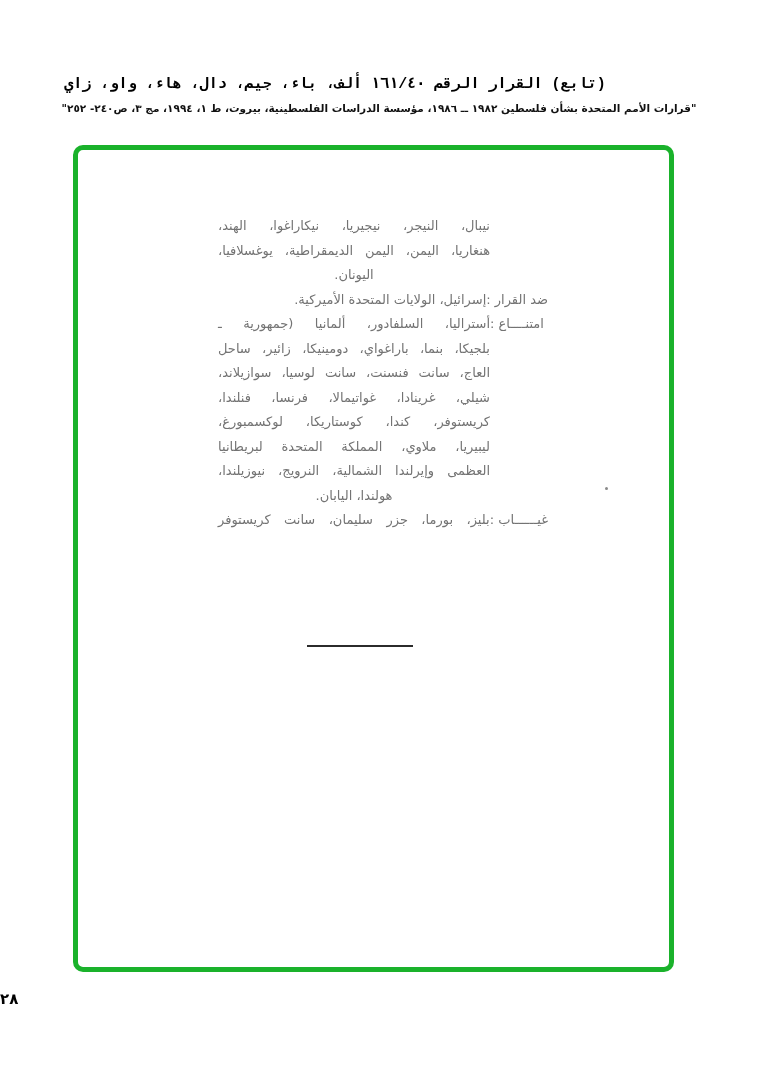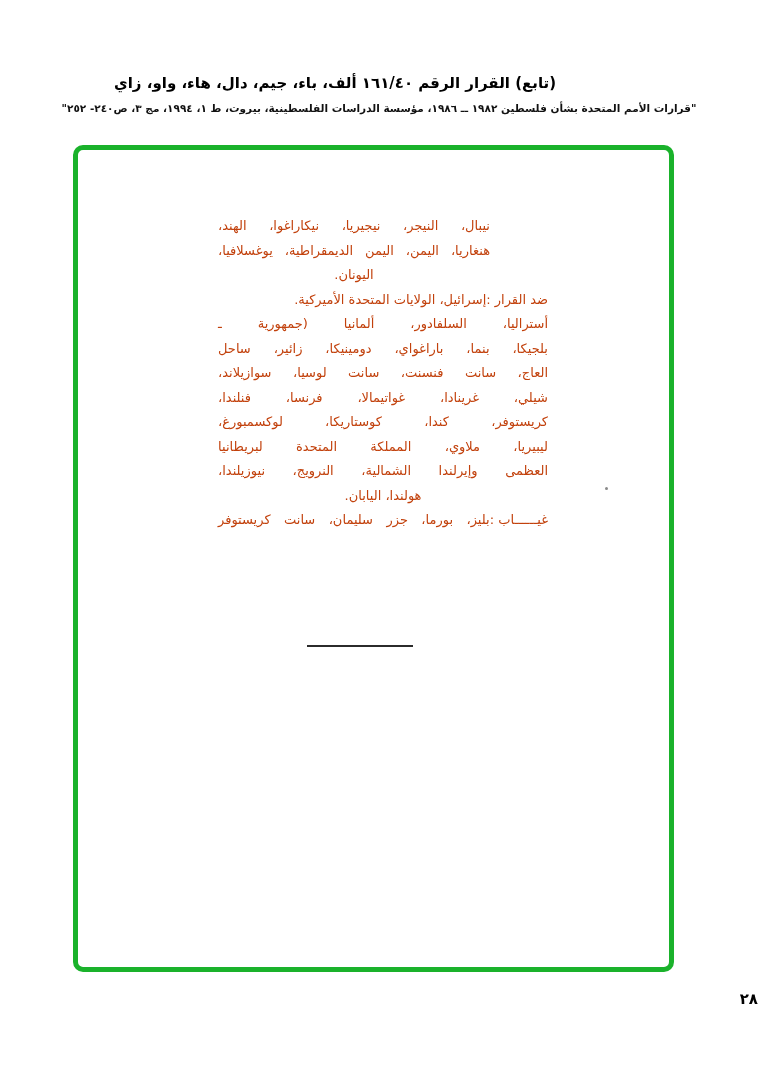--- a/index.html
+++ b/index.html
@@ -2,33 +2,33 @@
 <html lang="ar"><head>
 <meta charset="utf-8">
 <style>
   html,body{margin:0;padding:0;}
   body{
     width:758px;height:1078px;position:relative;background:#ffffff;
     font-family:"DejaVu Sans",sans-serif;color:#1d1d1d;overflow:hidden;
   }
   .hdr-title{
     position:absolute;top:74px;left:0;width:670px;text-align:center;
-    direction:rtl;font-size:15px;font-weight:bold;color:#000;
+    direction:rtl;font-size:15px;font-weight:bold;color:#000;font-family:Liberation Mono, monospace;
   }
   .hdr-citation{
     position:absolute;top:102px;left:0;width:758px;text-align:center;
     direction:rtl;font-size:10.5px;font-weight:bold;color:#111;
   }
   .green-box{
     position:absolute;left:73px;top:145px;width:591px;height:817px;
     border:5px solid #1ab22b;border-radius:10px;background:#fff;
   }
   .entries{
     position:absolute;top:214px;right:210px;width:330px;direction:rtl;
-    font-size:13px;line-height:24.5px;color:#c2410c;
+    font-size:13px;line-height:24.5px;color:#737373;
   }
   .entry{display:flex;flex-direction:row;}
   .label-col{
     flex:0 0 58px;text-align:left;white-space:nowrap;
   }
   .content-col{flex:1 1 auto;min-width:0;}
   .jline{
     text-align:justify;text-align-last:justify;text-justify:inter-word;
     white-space:nowrap;
   }
@@ -36,21 +36,21 @@
   .jline.single{text-align-last:right;}
   .divider-rule{
     position:absolute;left:307px;top:645px;width:106px;height:2px;
     background:#2b2b2b;
   }
   .ink-speck{
     position:absolute;left:605px;top:487px;width:3px;height:3px;
     border-radius:50%;background:#8a8a8a;
   }
   .page-number{
-    position:absolute;top:990px;left:0;width:758px;text-align:right;
+    position:absolute;top:990px;left:0;width:758px;text-align:left;
     font-size:15px;font-weight:bold;letter-spacing:5px;color:#000;
     direction:rtl;
   }
 </style>
 </head>
 <body>
 
 <div class="hdr-title">(تابع) القرار الرقم ١٦١/٤٠ ألف، باء، جيم، دال، هاء، واو، زاي</div>
 <div class="hdr-citation">"قرارات الأمم المتحدة بشأن فلسطين ١٩٨٢ ــ ١٩٨٦، مؤسسة الدراسات الفلسطينية، بيروت، ط ١، ١٩٩٤، مج ٣، ص٢٤٠- ٢٥٢"</div>
 
@@ -65,20 +65,21 @@
         <div class="jline last">اليونان.</div>
       </div>
     </div>
     <div class="entry">
       <div class="label-col">ضد القرار :</div>
       <div class="content-col">
         <div class="jline single">إسرائيل، الولايات المتحدة الأميركية.</div>
       </div>
     </div>
     <div class="entry">
+      <div class="label-col">امتنــــاع :</div>
       <div class="content-col">
         <div class="jline">أستراليا، السلفادور، ألمانيا (جمهورية ـ</div>
         <div class="jline">بلجيكا، بنما، باراغواي، دومينيكا، زائير، ساحل</div>
         <div class="jline">العاج، سانت فنسنت، سانت لوسيا، سوازيلاند،</div>
         <div class="jline">شيلي، غرينادا، غواتيمالا، فرنسا، فنلندا،</div>
         <div class="jline">كريستوفر، كندا، كوستاريكا، لوكسمبورغ،</div>
         <div class="jline">ليبيريا، ملاوي، المملكة المتحدة لبريطانيا</div>
         <div class="jline">العظمى وإيرلندا الشمالية، النرويج، نيوزيلندا،</div>
         <div class="jline last">هولندا، اليابان.</div>
       </div>

